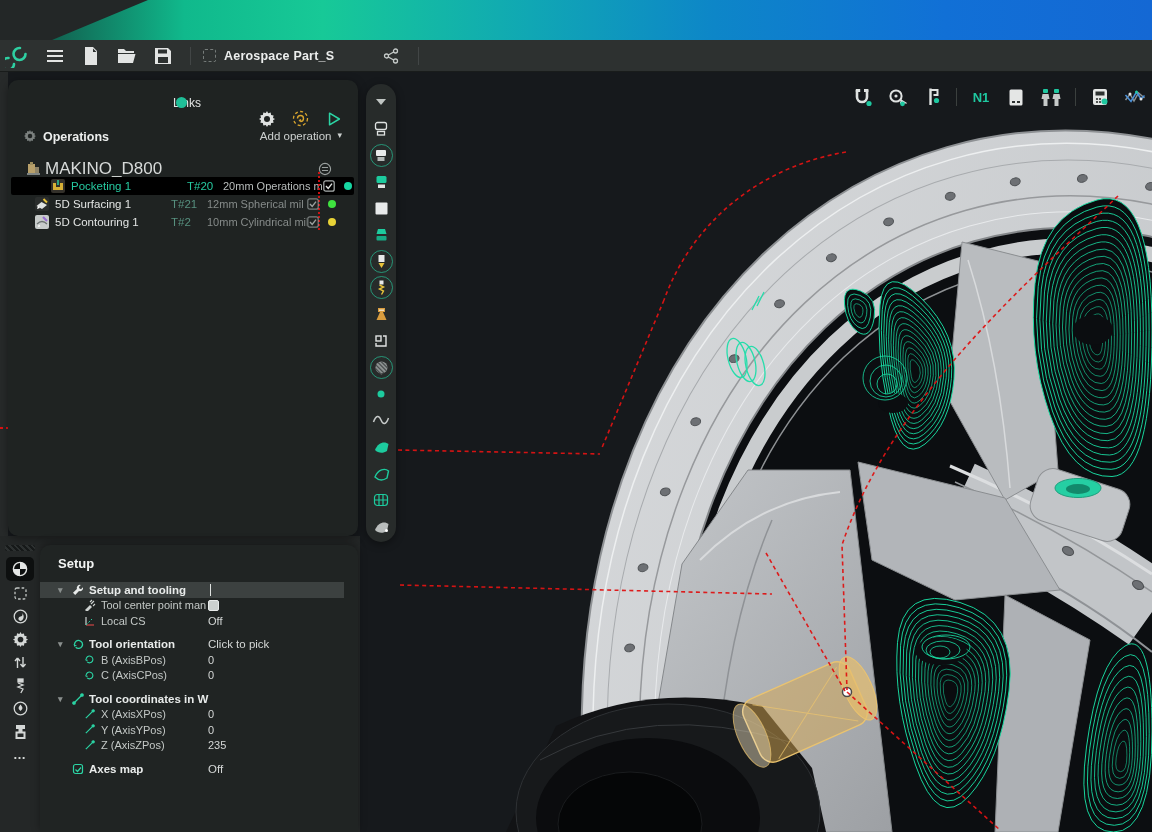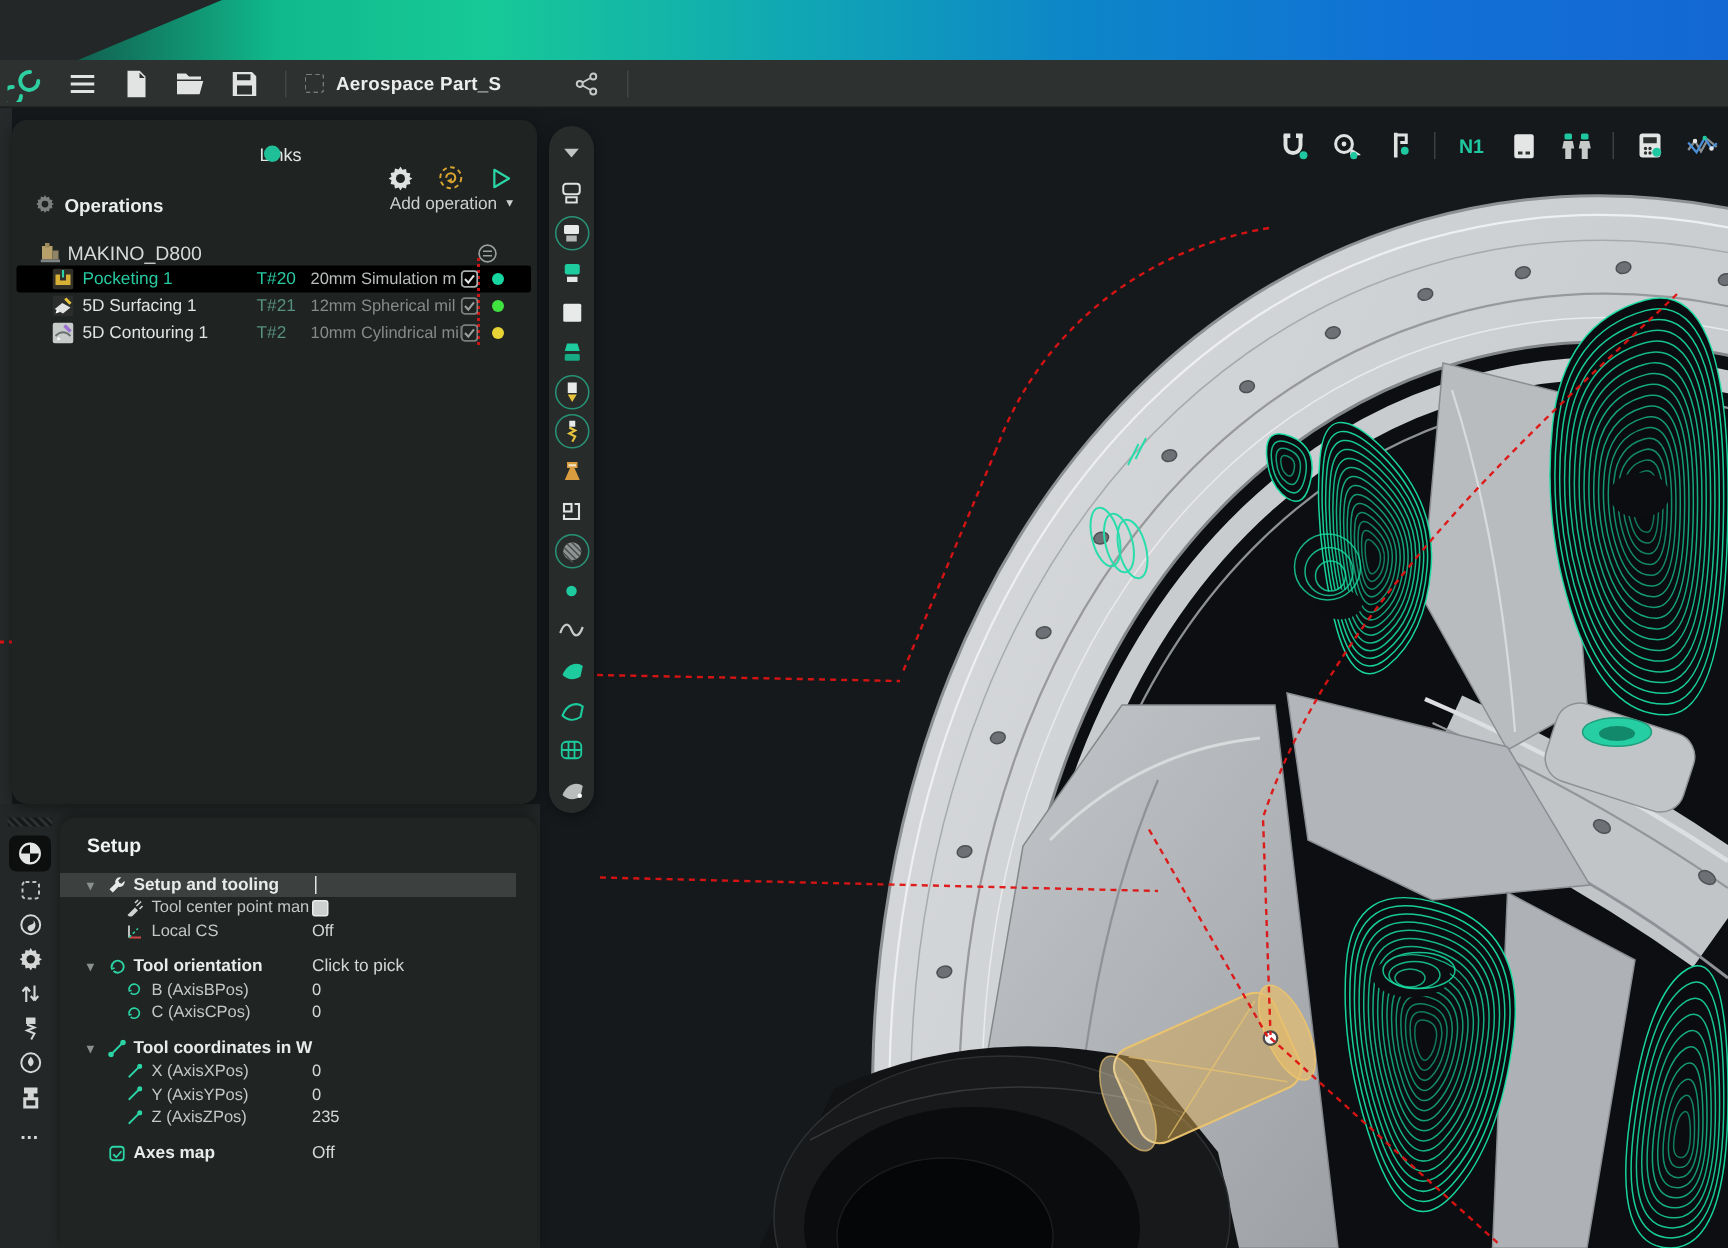--- a/index.html
+++ b/index.html
@@ -42,25 +42,25 @@
   .toggle { width:26px; height:13px; border-radius:7px; background:#c9cfcd; position:relative; margin-left:10px; }
   .toggle .knob { position:absolute; left:1px; top:1px; width:11px; height:11px; border-radius:50%; background:#1fbf98; }
   .links-right { margin-left:auto; display:flex; align-items:center; gap:17px; }
   .ops-header { height:22px; display:flex; align-items:flex-start; padding:0 16px; margin-top:6px; }
   .ops-title { font-size:12.5px; font-weight:bold; color:#eceeed; margin-left:7px; }
   .addop { margin-left:auto; font-size:11.5px; color:#ccd0cf; }
   .addop-caret { color:#ccd0cf; font-size:9px; margin-left:6px; }
   .tree { margin-top:8px; position:relative; }
   .redline-v { position:absolute; left:310px; top:12px; height:58px; width:0;
     border-left:2px dotted #df1313; z-index:3; opacity:.9; }
-  .mrow { height:17px; display:flex; align-items:center; padding-left:19px; font-size:13px; color:#d7dad9; position:relative; }
+  .mrow { height:17px; display:flex; align-items:center; padding-left:19px; font-size:17px; color:#d7dad9; position:relative; }
   .mrow .mlabel { margin-left:5px; }
   .mrow .limits { position:absolute; right:26px; top:2px; }
   .orow { height:18px; display:flex; align-items:center; padding-left:27px; font-size:11.5px; position:relative; }
-  .orow.sel { background:#000; margin:0 4px 0 3px; padding-left:24px; border-radius:2px; }
+  .orow.sel { background:#000; margin:0 4px 0 3px; padding-left:40px; border-radius:2px; }
   .oicon { width:14px; height:14px; margin-right:6px; flex:none; }
   .oname { width:116px; color:#e2e4e3; white-space:nowrap; overflow:hidden; }
   .sel .oname { color:#26c9a0; }
   .otool { width:36px; color:#57907f; }
   .sel .otool { color:#26c9a0; }
   .odesc { width:100px; text-align:right; padding-right:7px; font-size:11px; color:#868b8a; white-space:nowrap; overflow:hidden; }
   .sel .odesc { color:#b9bdbc; }
   .ocheck { width:12px; height:12px; flex:none; z-index:4; }
   .odot { width:8px; height:8px; border-radius:50%; margin-left:9px; flex:none; }
 
@@ -409,21 +409,21 @@
     </div>
 
     <div class="orow sel">
       <svg class="oicon" width="14" height="14" viewBox="0 0 14 14">
         <rect width="14" height="14" rx="2" fill="#33302a"></rect>
         <path d="M2 4 v7 h10 v-7 h-3 v4 h-4 v-4 z" fill="#d7b036"></path>
         <path d="M7 1 v5" stroke="#2bd4a4" stroke-width="1.4"></path>
       </svg>
       <span class="oname">Pocketing 1</span>
       <span class="otool">T#20</span>
-      <span class="odesc">20mm Simulation m</span>
+      <span class="odesc">20mm Operations m</span>
       <svg class="ocheck" width="12" height="12" viewBox="0 0 12 12" fill="none">
         <rect x=".8" y=".8" width="10.4" height="10.4" rx="2" stroke="#a9afae" stroke-width="1.2"></rect>
         <path d="M3 6 l2.2 2.4 L9 3.6" stroke="#dfe3e1" stroke-width="1.4"></path>
       </svg>
       <span class="odot" style="background:#17d6a2"></span>
     </div>
 
     <div class="orow">
       <svg class="oicon" width="14" height="14" viewBox="0 0 14 14">
         <rect width="14" height="14" rx="2" fill="#2a2d2c"></rect>

